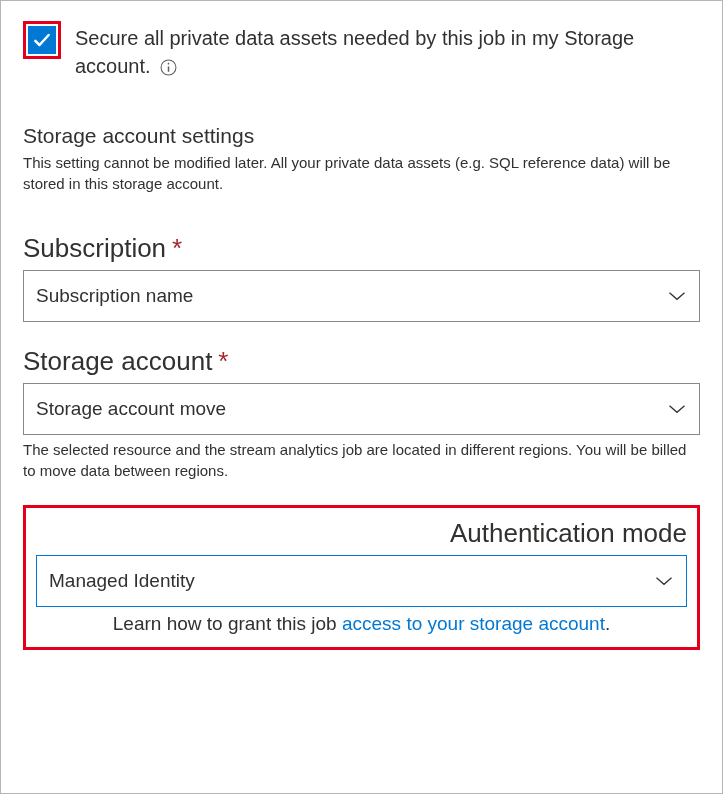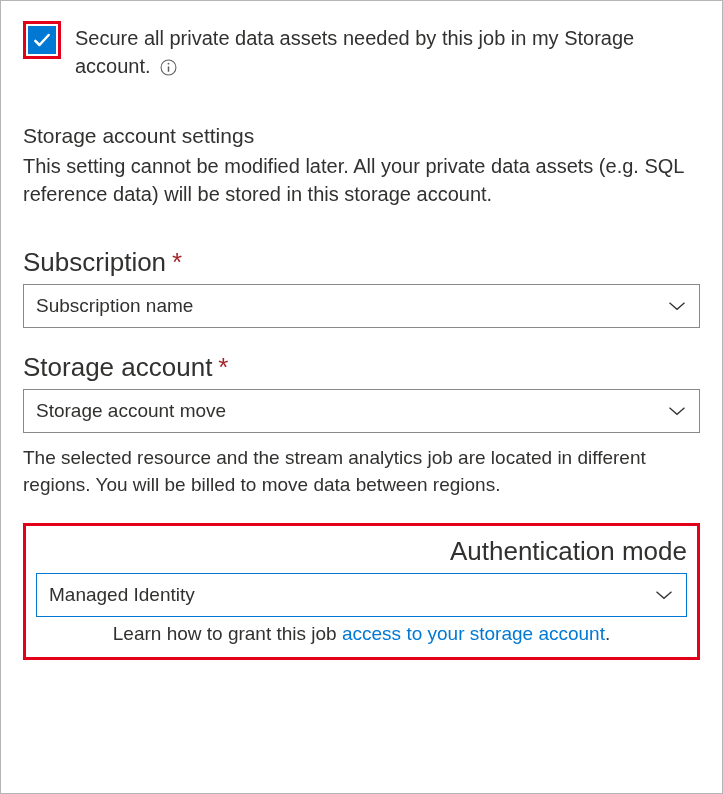--- a/index.html
+++ b/index.html
@@ -46,49 +46,49 @@
     vertical-align: middle;
     margin-left: 4px;
   }
   .info-icon svg { width: 17px; height: 17px; }
   h2.section {
     font-weight: 400;
     font-size: 21px;
     margin: 0 0 4px 0;
   }
   .section-desc {
-    font-size: 20px;
+    font-size: 15px;
     line-height: 1.42;
     margin: 0 0 38px 0;
   }
   .field-block { margin-bottom: 24px; }
   .field-label {
     font-size: 26px;
     margin-bottom: 6px;
   }
   .req { color: #a4262c; margin-left: 6px; }
   .select {
     width: 100%;
     border: 1px solid #8a8886;
-    height: 44px;
+    height: 52px;
     display: flex;
     align-items: center;
     justify-content: space-between;
     padding: 0 12px;
     font-size: 19px;
     color: #323130;
     background: #fff;
     cursor: pointer;
   }
   .select.blue { border: 1.5px solid #0078d4; }
   .chevron svg { width: 20px; height: 14px; display: block; }
   .hint {
-    font-size: 19px;
+    font-size: 15px;
     line-height: 1.42;
-    margin-top: 12px;
+    margin-top: 4px;
   }
   .auth-hl {
     border: 3px solid #e3001b;
     padding: 10px 10px 12px 10px;
     margin-top: 22px;
   }
   .auth-hl .field-label { margin-top: 0; text-align: right; }
   .learn {
     font-size: 19px;
     margin-top: 6px;

